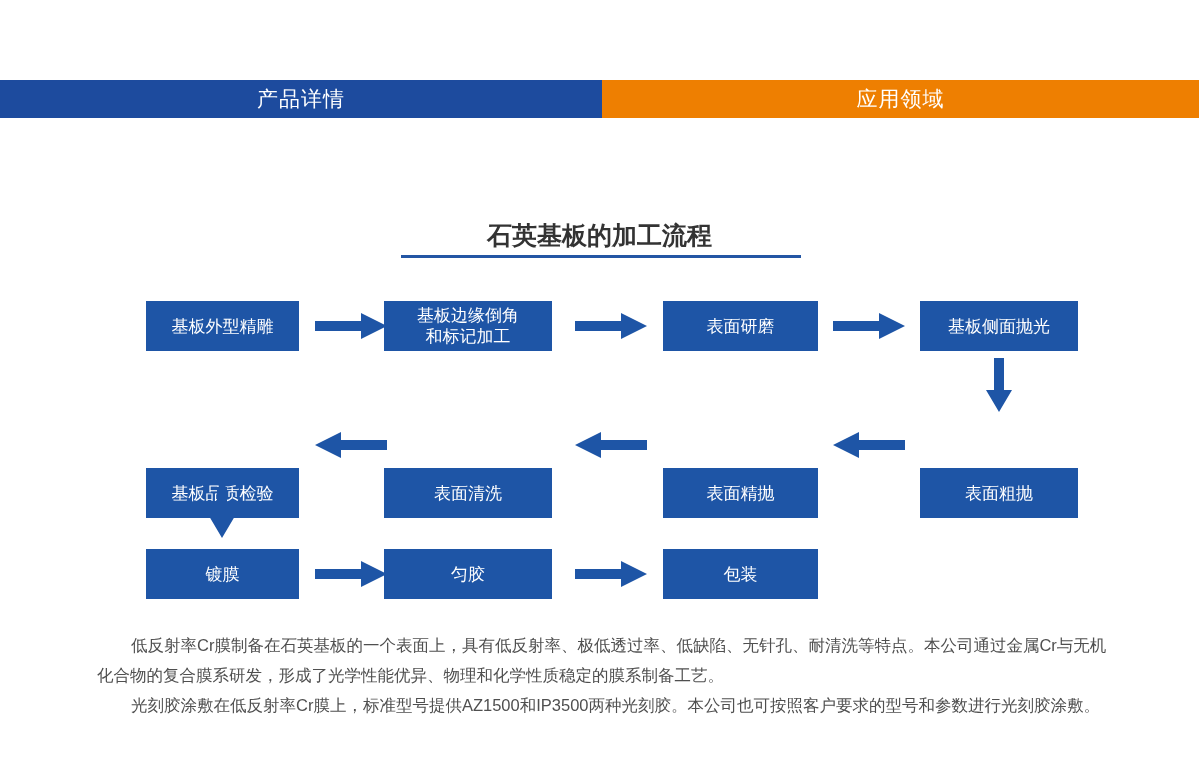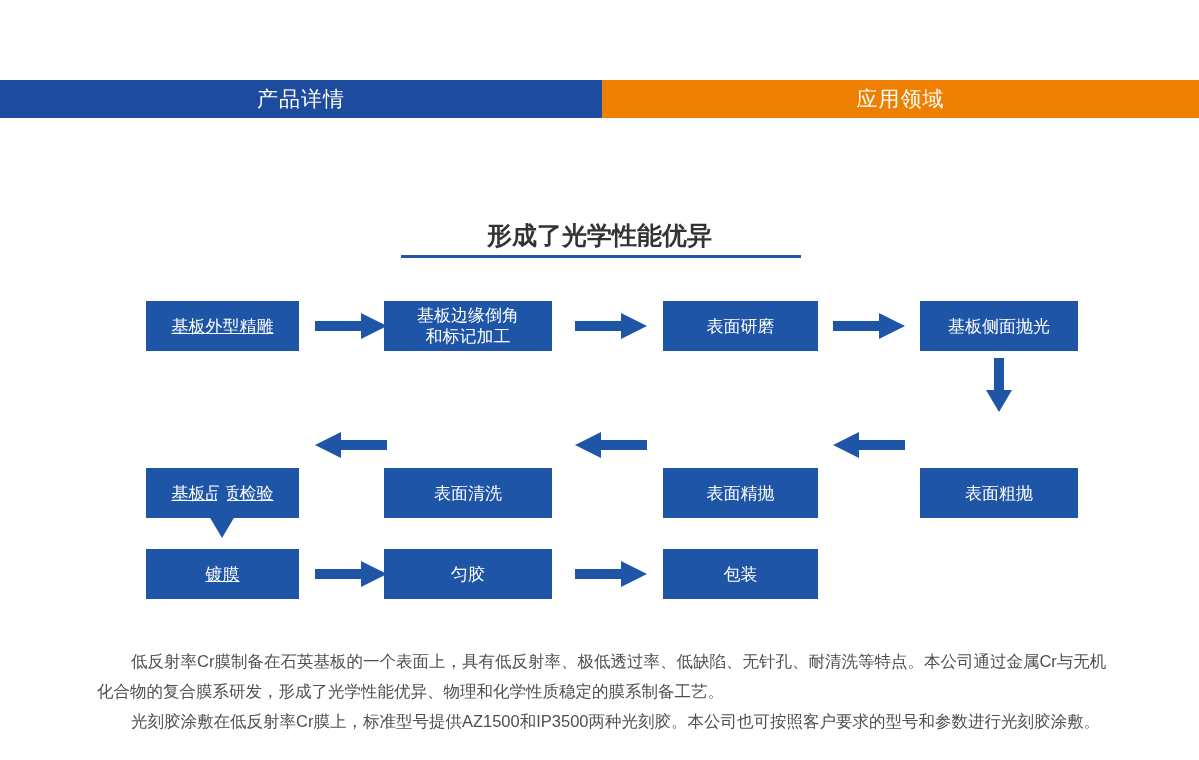--- a/index.html
+++ b/index.html
@@ -15,48 +15,48 @@
 
   
   .section-title{position:absolute;top:219px;left:0;width:1199px;text-align:center;
        font-size:25px;font-weight:700;color:#333333;}
   .title-underline{position:absolute;top:255px;left:401px;width:400px;height:3px;background:#2356a4;}
 
   
   .fbox{position:absolute;height:50px;background:#1e55a6;color:#ffffff;
         display:flex;align-items:center;justify-content:center;text-align:center;
         font-size:17px;line-height:21px;white-space:pre-line;}
-  .c1{left:146px;width:153px;text-decoration:underline;} .c2{left:384px;width:168px;}
+  .c1{left:146px;width:153px;} .c2{left:384px;width:168px;}
   .c3{left:663px;width:155px;} .c4{left:920px;width:158px;}
   .r1{top:301px;} .r2{top:420px;margin-top:48px;} .r3{top:549px;}
 
   .arrow{position:absolute;line-height:0;}
   .arrow svg{display:block;}
   .arrow path{fill:#1e55a6;}
 
   
   .body-text{position:absolute;top:630px;left:97px;width:1013px;color:#4f4f4f;
-       font-size:16.5px;line-height:30px;margin-top:16px;}
+       font-size:16.5px;line-height:30px;}
   .body-text p{margin:0;text-indent:34px;}
 </style>
 </head>
 <body>
 
 <div class="page">
 
   <div class="tabbar">
     <div class="tab tab-blue">
       <span>产品详情</span>
     </div>
     <div class="tab tab-orange">
       <span>应用领域</span>
     </div>
   </div>
 
-  <div class="section-title">形成了光学性能优异</div>
+  <div class="section-title">石英基板的加工流程</div>
   <div class="title-underline"></div>
 
   <div class="fbox r1 c1">基板外型精雕</div>
   <div class="fbox r1 c2">基板边缘倒角
 和标记加工</div>
   <div class="fbox r1 c3">表面研磨</div>
   <div class="fbox r1 c4">基板侧面抛光</div>
 
   <div class="fbox r2 c4">表面粗抛</div>
   <div class="fbox r2 c3">表面精抛</div>

